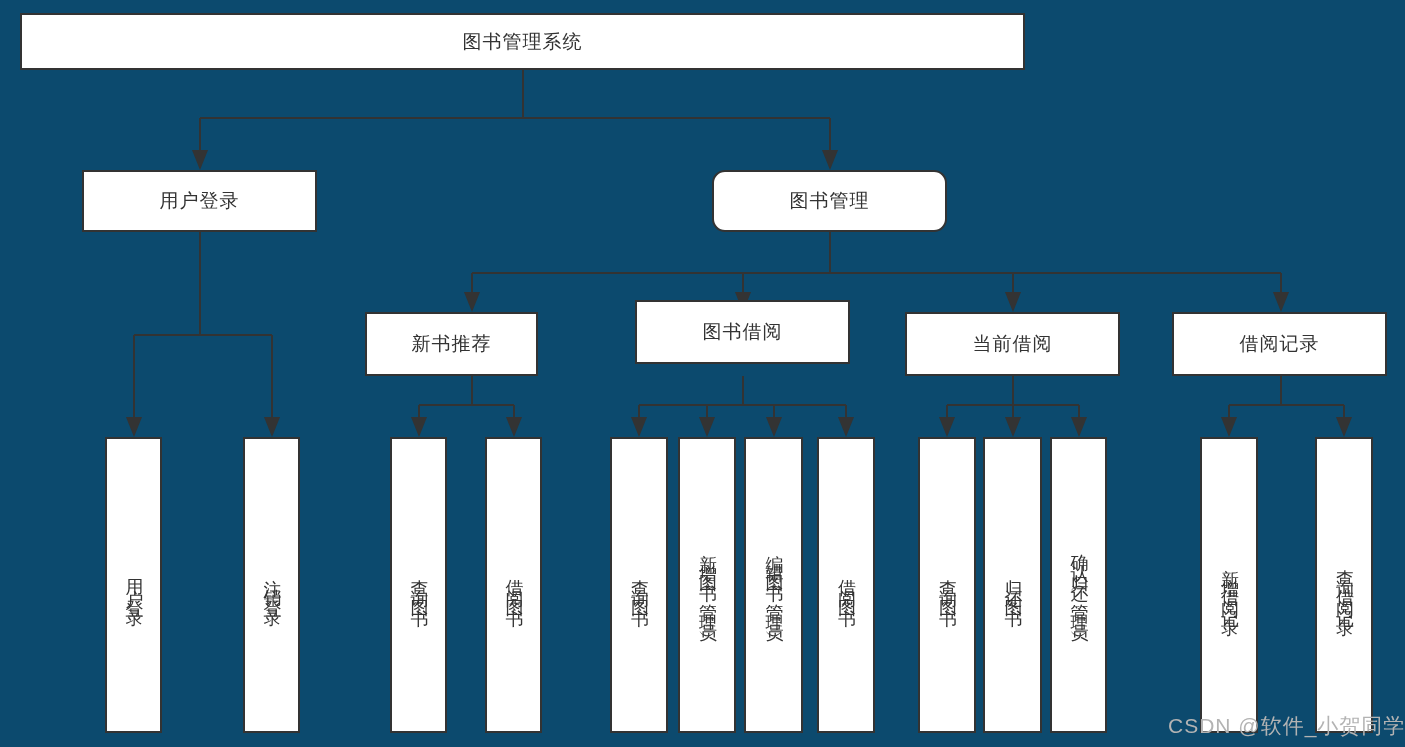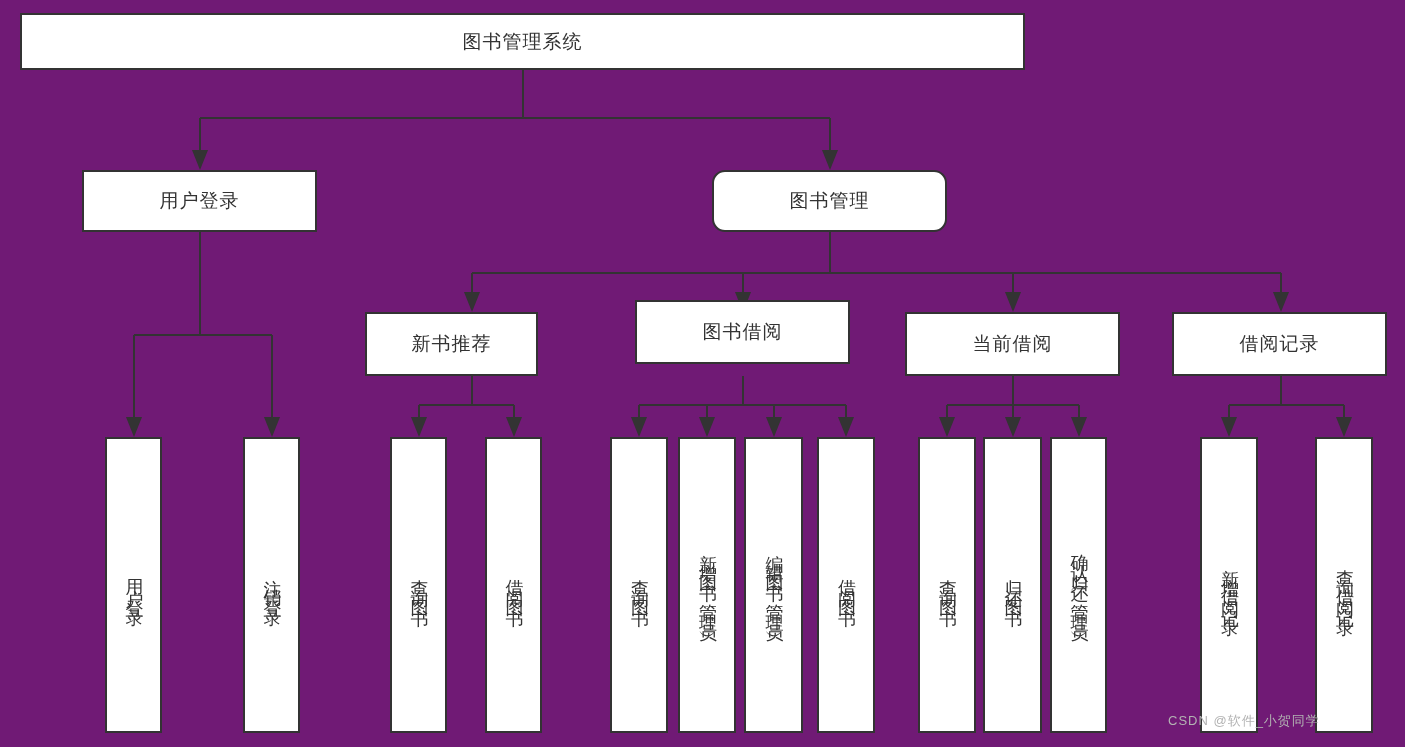--- a/index.html
+++ b/index.html
@@ -1,17 +1,17 @@
 <!DOCTYPE html>
 <html><head>
 <meta charset="utf-8">
 <style>
   html,body { margin:0; padding:0; background:#ffffff; }
   .stage {
-    position:relative; width:1405px; height:747px; background:#701a75;
+    position:relative; width:1405px; height:747px; background:#0c4a6e;
     font-family:"Liberation Sans", "DejaVu Sans", sans-serif;
     overflow:hidden;
   }
   .hbox {
     position:absolute; box-sizing:border-box;
     border:2px solid #333333; background:#ffffff;
     display:flex; align-items:center; justify-content:center;
     font-size:19px; color:#333333; letter-spacing:1px;
     z-index:2;
   }
@@ -21,21 +21,21 @@
     display:flex; align-items:center; justify-content:center;
     z-index:2;
   }
   .vbox span {
     writing-mode:vertical-rl; text-orientation:mixed;
     font-size:18px; color:#333333; letter-spacing:10px; line-height:1.1;
   }
   svg.connectors { position:absolute; left:0; top:0; z-index:1; }
   .watermark {
     position:absolute; left:1168px; top:712px;
-    font-size:13px; color:#b3b3b3; letter-spacing:1px;
+    font-size:21px; color:#b3b3b3; letter-spacing:1px;
     z-index:3; white-space:nowrap;
   }
 </style>
 </head>
 <body>
 
 <div class="stage">
 
   <svg class="connectors" width="1405" height="747" viewBox="0 0 1405 747">
     <path d="M523 70 V118 M200 118 H830 M200 118 V152 M830 118 V152

